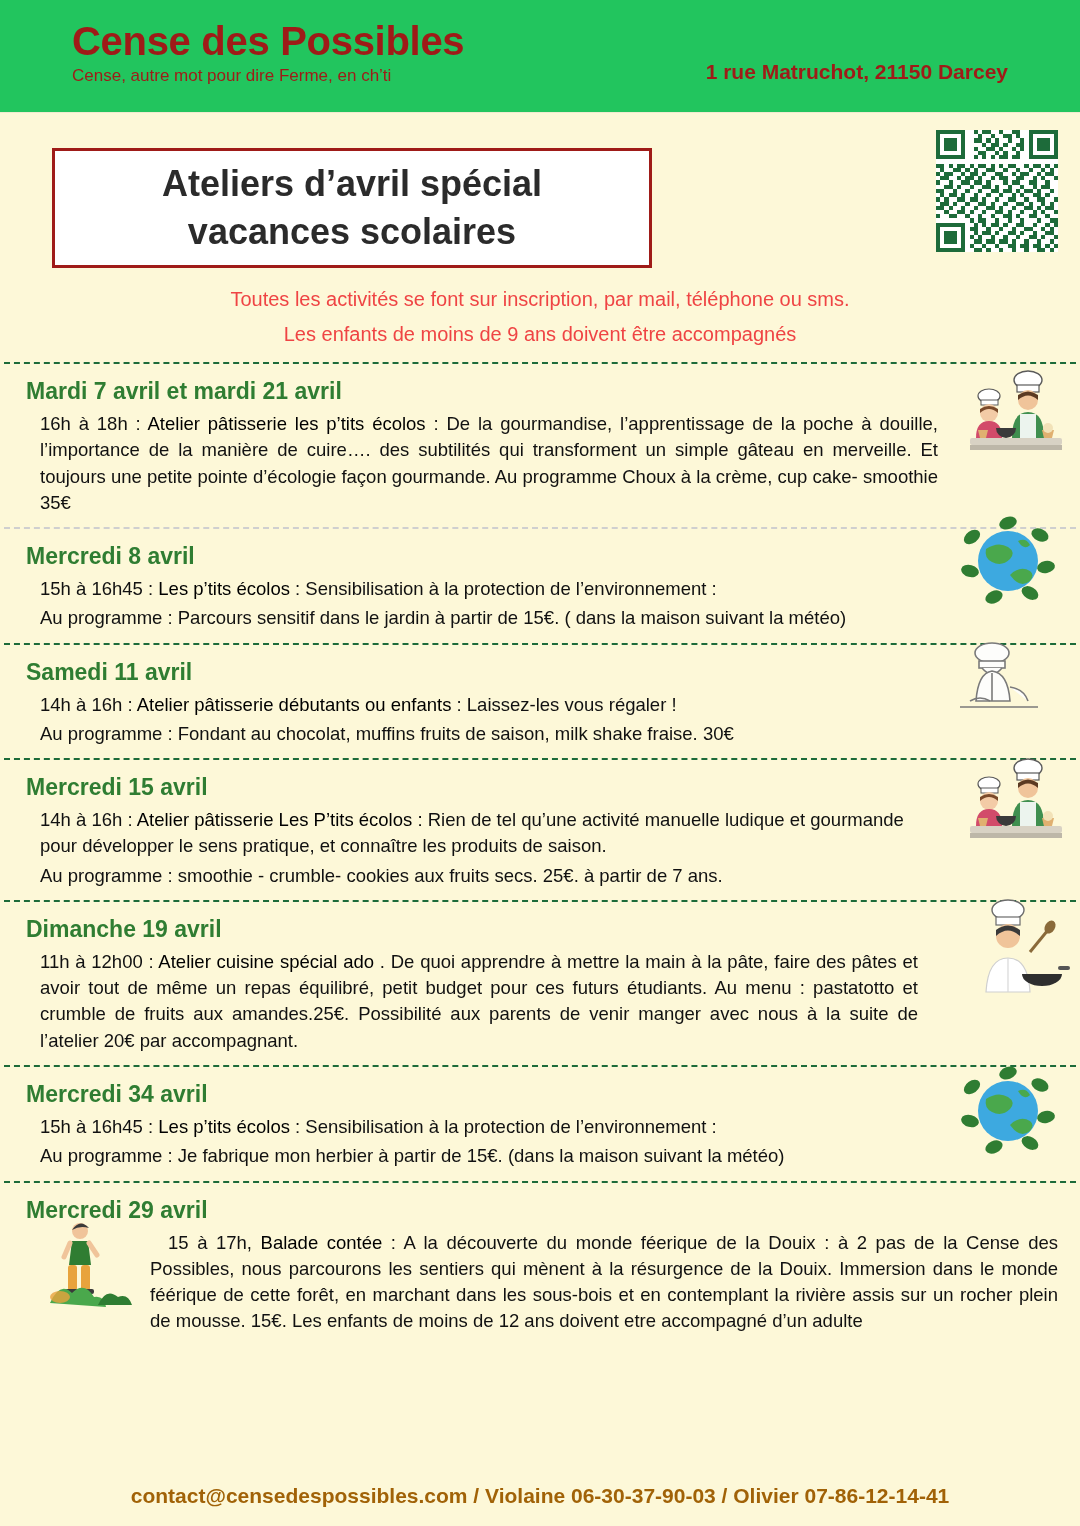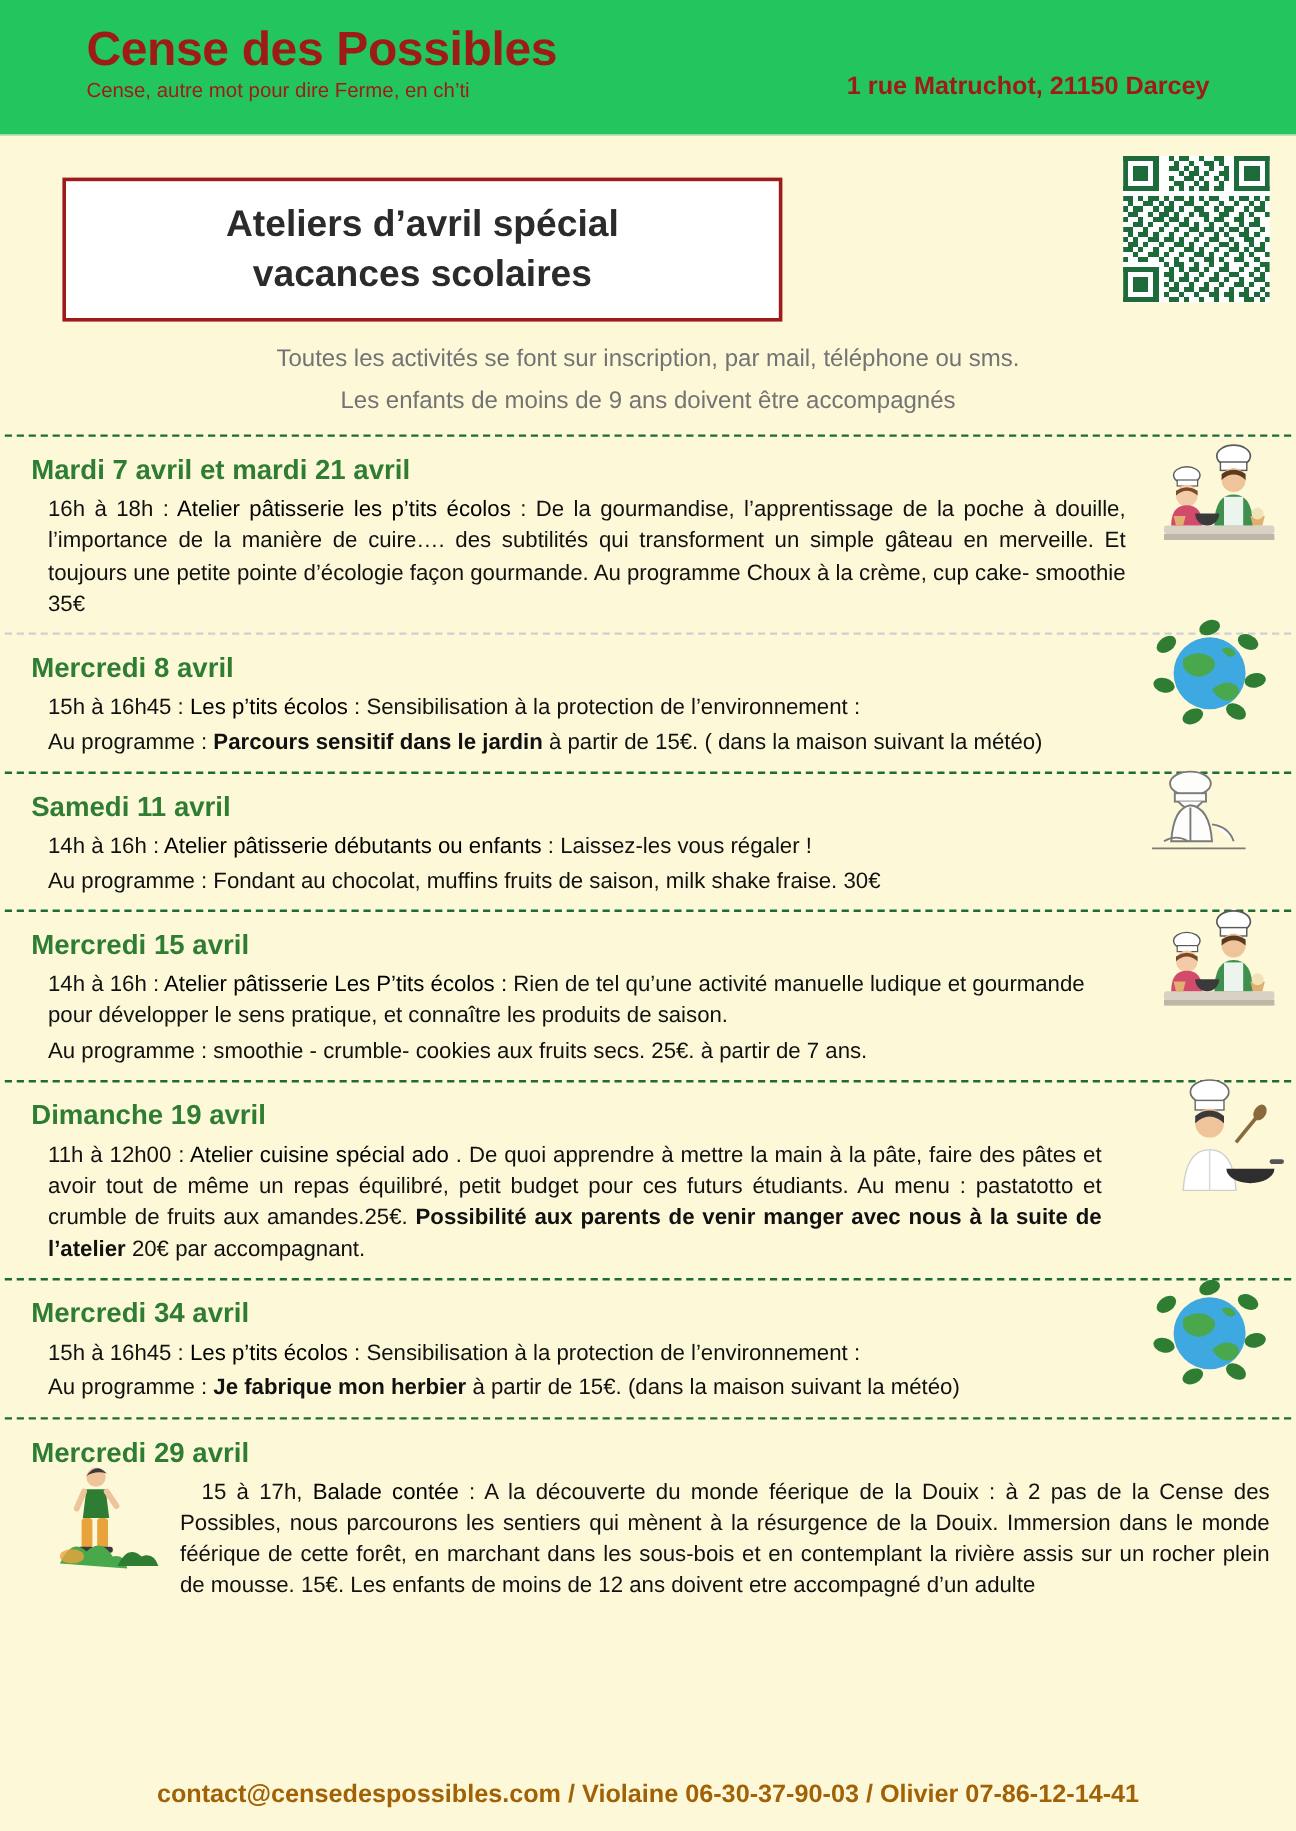--- a/index.html
+++ b/index.html
@@ -63,21 +63,21 @@
     height: 120px;
     background: #ffffff;
     border: 3px solid #9f1b18;
     box-sizing: border-box;
     display: flex;
     align-items: center;
     justify-content: center;
     text-align: center;
   }
   .title-text {
-    font-size: 31px;
+    font-size: 36px;
     font-weight: bold;
     color: #2b2b2b;
     line-height: 1.32;
     white-space: pre-line;
   }
 
   
   .qr {
     position: absolute;
     right: 22px;
@@ -92,21 +92,21 @@
   .intro {
     position: absolute;
     top: 288px;
     left: 0;
     width: 1080px;
     text-align: center;
   }
   .intro p {
     margin: 0 0 12px 0;
     font-size: 20px;
-    color: #737373;
+    color: #ef4444;
   }
 
   
   .sections {
     position: absolute;
     top: 362px;
     left: 0;
     width: 1080px;
   }
   .divider {
@@ -132,21 +132,21 @@
     font-size: 18.5px;
     line-height: 1.42;
     color: #111;
     margin: 0 0 3px 0;
     text-align: justify;
     padding-left: 18px;
   }
   .para.nojust { text-align: left; }
   .time { color: #111; }
   .red { color: #000000; }
-  .b { font-weight: bold; }
+  .b { font-weight: normal; }
 
   .with-art { padding-right: 120px; }
   .with-art-wide { padding-right: 140px; }
 
   
   .art {
     position: absolute;
     pointer-events: none;
   }
 

